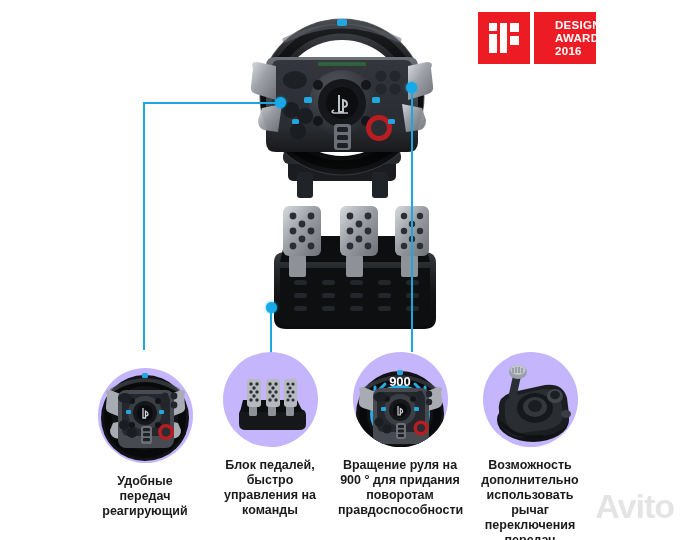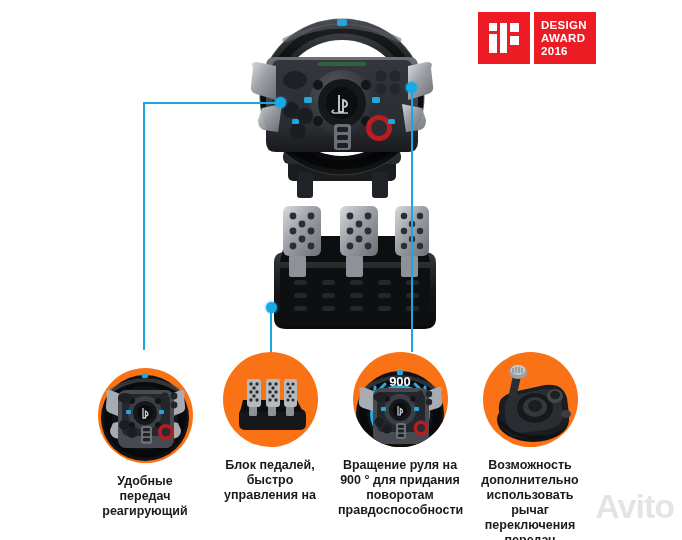--- a/index.html
+++ b/index.html
@@ -35,21 +35,21 @@
   #if-logo-tile {
     width: 52px;
     height: 52px;
   }
   #if-text-tile {
     width: 62px;
     height: 52px;
     flex-direction: column;
     align-items: flex-start;
     justify-content: center;
-    padding-left: 7px;
+    padding-left: 21px;
     box-sizing: border-box;
   }
   .if-line {
     color: #ffffff;
     font-family: "Liberation Sans", sans-serif;
     font-weight: bold;
     font-size: 11.5px;
     line-height: 13px;
     letter-spacing: 0.3px;
     white-space: nowrap;
@@ -85,21 +85,21 @@
     position: absolute;
     width: 124px;
     text-align: center;
   }
   .feature-circle {
     position: relative;
     width: 95px;
     height: 95px;
     margin: 0 auto;
     border-radius: 50%;
-    background: #f97316;
+    background: #c4b5fd;
     overflow: hidden;
   }
   .feature-caption {
     margin-top: 11px;
     font-family: "Liberation Sans", sans-serif;
     font-weight: bold;
     font-size: 12.5px;
     line-height: 15px;
     color: #1a1a1a;
   }
@@ -408,20 +408,21 @@
             <circle cx="67" cy="36" r="1.6"></circle>
               <circle cx="67" cy="44" r="1.6"></circle>
           </g>
         </g>
       </svg>
     </div>
     <div class="feature-caption">
       <div>Блок педалей,</div>
       <div>быстро</div>
       <div>управления на</div>
+      <div>команды</div>
     </div>
   </div>
 
   <div class="feature" style="left:338px; top:352px;">
     <div class="feature-circle">
       <svg width="95" height="95" viewBox="0 0 95 95">
         <ellipse cx="47" cy="62" rx="44" ry="43" fill="#111316"></ellipse>
         <ellipse cx="47" cy="62" rx="37" ry="36" fill="none" stroke="#000" stroke-width="8" opacity=".5"></ellipse>
         <ellipse cx="47" cy="62" rx="30" ry="29" fill="#29ABE2"></ellipse>
         <path d="M10,38 Q47,12 84,38" fill="none" stroke="#4d5157" stroke-width="4" opacity=".55" stroke-linecap="round"></path>

